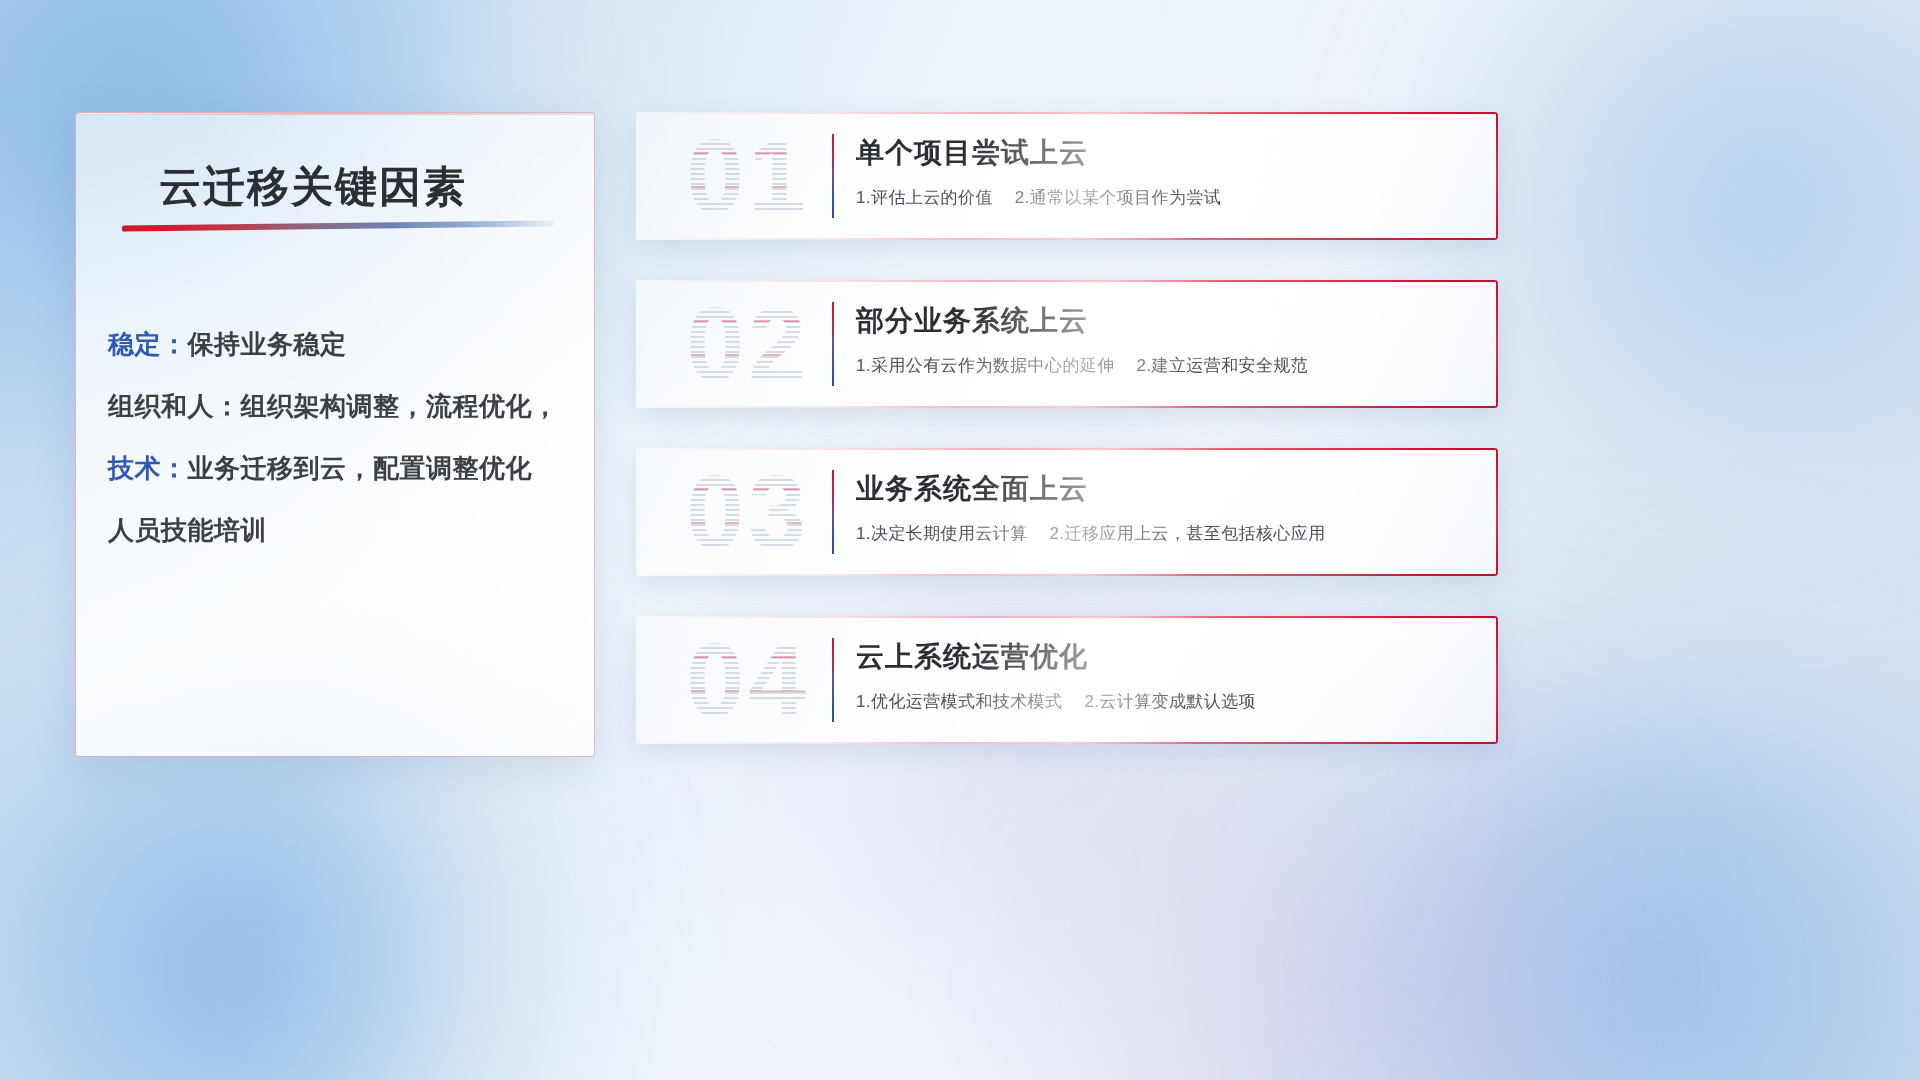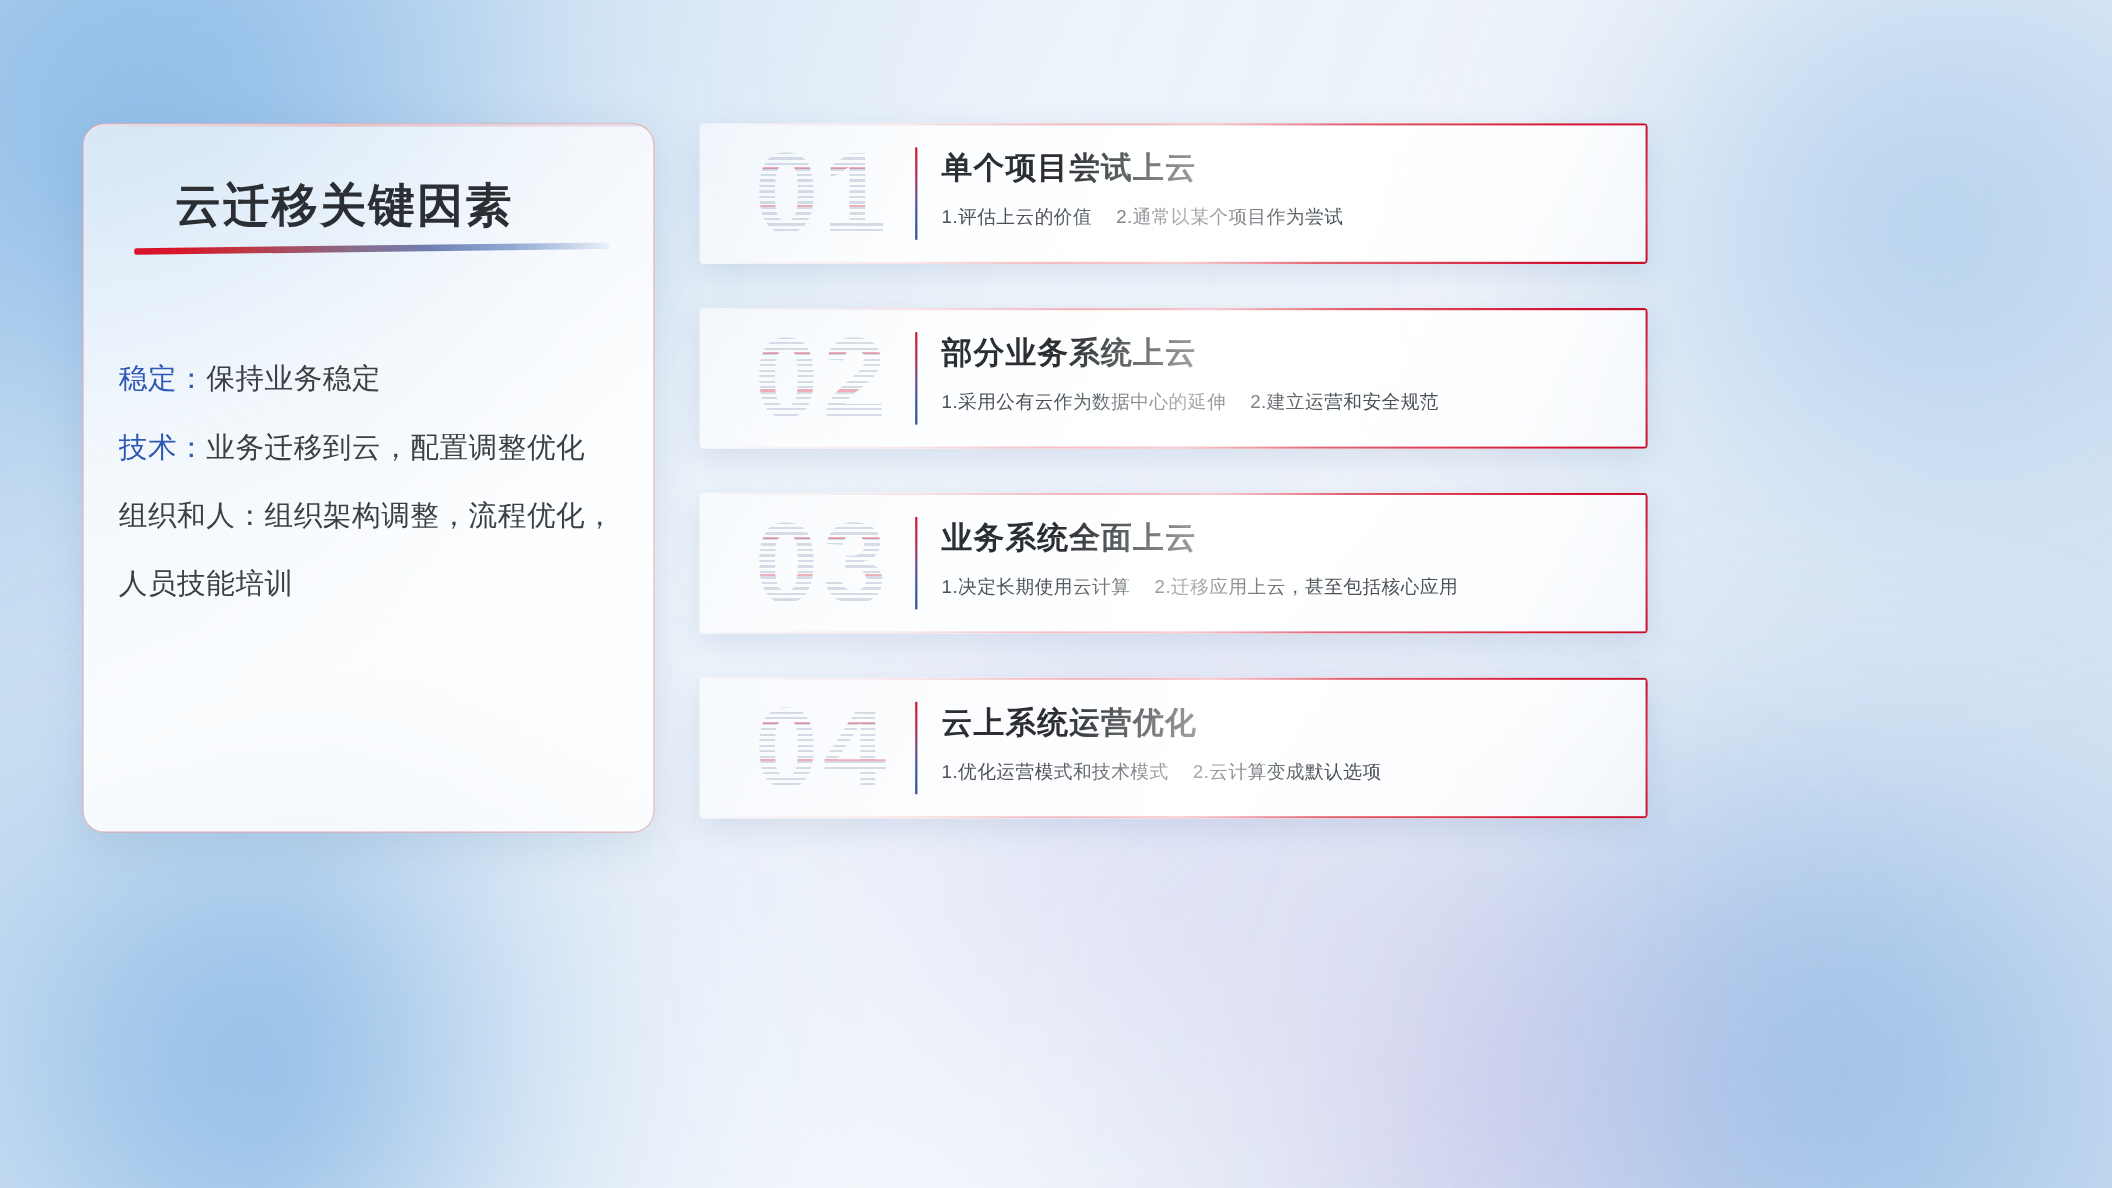--- a/index.html
+++ b/index.html
@@ -35,21 +35,21 @@
             background:radial-gradient(circle at 50% 50%, rgba(255,255,255,.55), rgba(255,255,255,0) 70%); }
   .bg-sheen { position:absolute; inset:0;
             background:linear-gradient(100deg, rgba(255,255,255,0) 20%, rgba(255,255,255,.35) 46%, rgba(255,255,255,0) 70%); }
 
   
   #stage { position:absolute; inset:0; z-index:2; }
 
   
   #left-panel {
     position:absolute; left:75px; top:112px; width:520px; height:645px;
-    border-radius:20px;
+    border-radius:4px;
     background:linear-gradient(160deg, rgba(255,255,255,.62) 0%, rgba(255,255,255,.80) 35%, rgba(255,255,255,.90) 70%, rgba(255,255,255,.80) 100%);
     border:1.4px solid rgba(214,120,128,.55);
     box-shadow:0 10px 40px rgba(90,125,170,.18), inset 0 1px 0 rgba(255,255,255,.8);
     backdrop-filter:blur(3px);
     overflow:hidden;
   }
   #left-panel::before{
     content:""; position:absolute; left:0; right:0; top:0; height:2px;
     background:linear-gradient(90deg, rgba(220,130,138,.1), rgba(226,140,146,.55) 45%, rgba(190,170,210,.35));
   }
@@ -61,20 +61,21 @@
   #panel-rule {
     position:absolute; left:46px; top:110px; width:432px; height:6px;
     background:linear-gradient(90deg,#d8142a 0%, #d8142a 8%, #c13440 22%, #8b6a86 45%, #6f7fb2 62%, #93abd4 80%, rgba(190,210,235,.25) 100%);
     transform:skewY(-0.7deg);
     border-radius:2px;
   }
   #panel-list { position:absolute; left:32px; top:200px; right:20px; }
   .panel-line {
     font-size:26px; line-height:62px; color:#3c4045; letter-spacing:.5px;
     white-space:nowrap;
+    font-weight:bold;
   }
   .panel-line .k { color:#2f57b5; }
   .panel-line .k.dark { color:#3c4045; }
 
   
   #cards { position:absolute; left:636px; top:112px; width:862px; }
   .card {
     position:relative; height:128px; margin-bottom:40px;
     border-radius:4px;
     background:linear-gradient(118deg, rgba(255,255,255,.55) 0%, rgba(255,255,255,.88) 28%, rgba(255,255,255,.97) 58%, rgba(255,255,255,.88) 84%, rgba(250,251,253,.8) 100%);
@@ -156,22 +157,22 @@
   <div class="bg-sheen"></div>
 </div>
 
 <div id="stage">
 
   <section id="left-panel">
     <h1 id="panel-title">云迁移关键因素</h1>
     <div id="panel-rule"></div>
     <div id="panel-list">
         <div class="panel-line"><span class="k">稳定：</span><span class="v">保持业务稳定</span></div>
+        <div class="panel-line"><span class="k dark">组织和人：</span><span class="v">组织架构调整，流程优化，</span></div>
         <div class="panel-line"><span class="k">技术：</span><span class="v">业务迁移到云，配置调整优化</span></div>
-        <div class="panel-line"><span class="k dark">组织和人：</span><span class="v">组织架构调整，流程优化，</span></div>
         <div class="panel-line"><span class="v">人员技能培训</span></div>
       </div>
   </section>
 
   <section id="cards">
       <article class="card">
         <div class="edge-top"></div>
         <div class="edge-bottom"></div>
         <div class="edge-right"></div>
         <div class="num-wrap">

